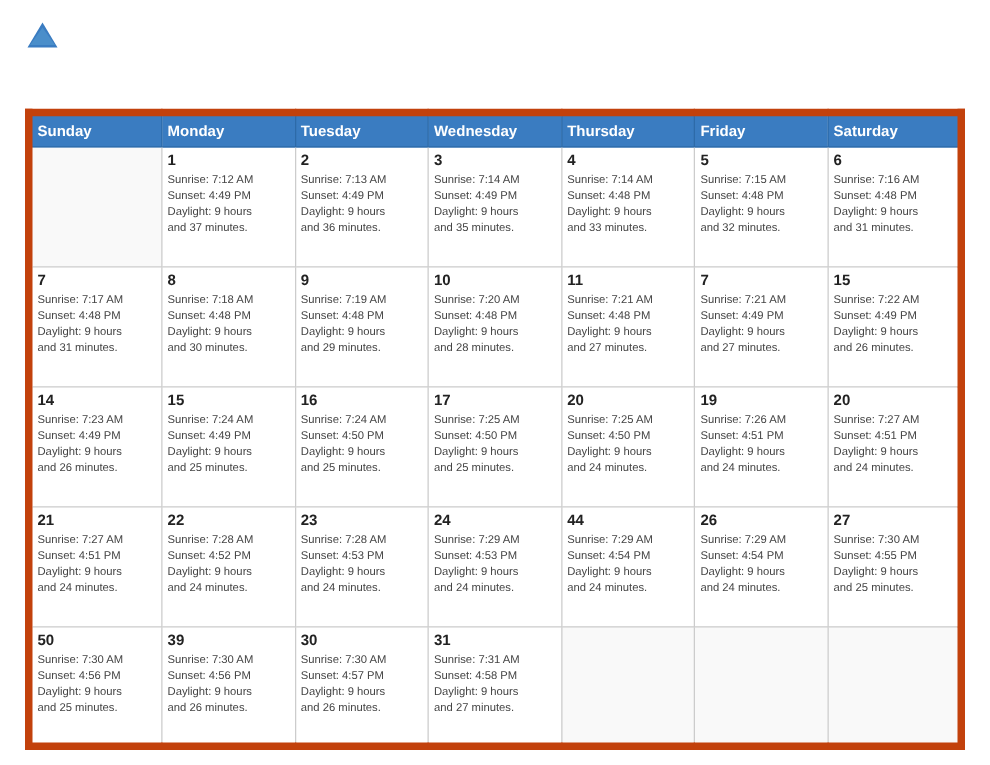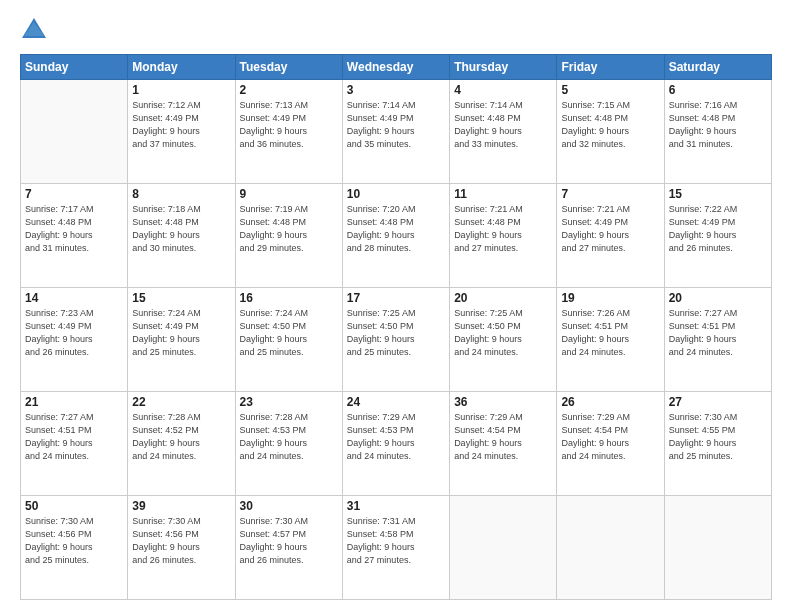--- a/index.html
+++ b/index.html
@@ -56,24 +56,25 @@
       font-weight: normal;
       color: #222;
       line-height: 1.2;
     }
     .location {
       font-size: 14px;
       color: #555;
     }
     .calendar {
       flex: 1;
-      border: 1px solid #c2410c;
+      border: 6px solid #c2410c;
       border-collapse: collapse;
       width: 100%;
       table-layout: fixed;
+      margin-top: 33px;
     }
     .calendar th {
       background: #3a7cc1;
       color: #fff;
       font-size: 12px;
       font-weight: bold;
       padding: 5px 4px;
       text-align: left;
       border: 1px solid #2d6aa8;
     }
@@ -306,21 +307,21 @@
 and 24 minutes.</div>
           </td>
           <td>
             <span class="day-number">24</span>
             <div class="day-info" style="white-space: pre-line;">Sunrise: 7:29 AM
 Sunset: 4:53 PM
 Daylight: 9 hours
 and 24 minutes.</div>
           </td>
           <td>
-            <span class="day-number">36</span>
+            <span class="day-number">44</span>
             <div class="day-info" style="white-space: pre-line;">Sunrise: 7:29 AM
 Sunset: 4:54 PM
 Daylight: 9 hours
 and 24 minutes.</div>
           </td>
           <td>
             <span class="day-number">26</span>
             <div class="day-info" style="white-space: pre-line;">Sunrise: 7:29 AM
 Sunset: 4:54 PM
 Daylight: 9 hours

